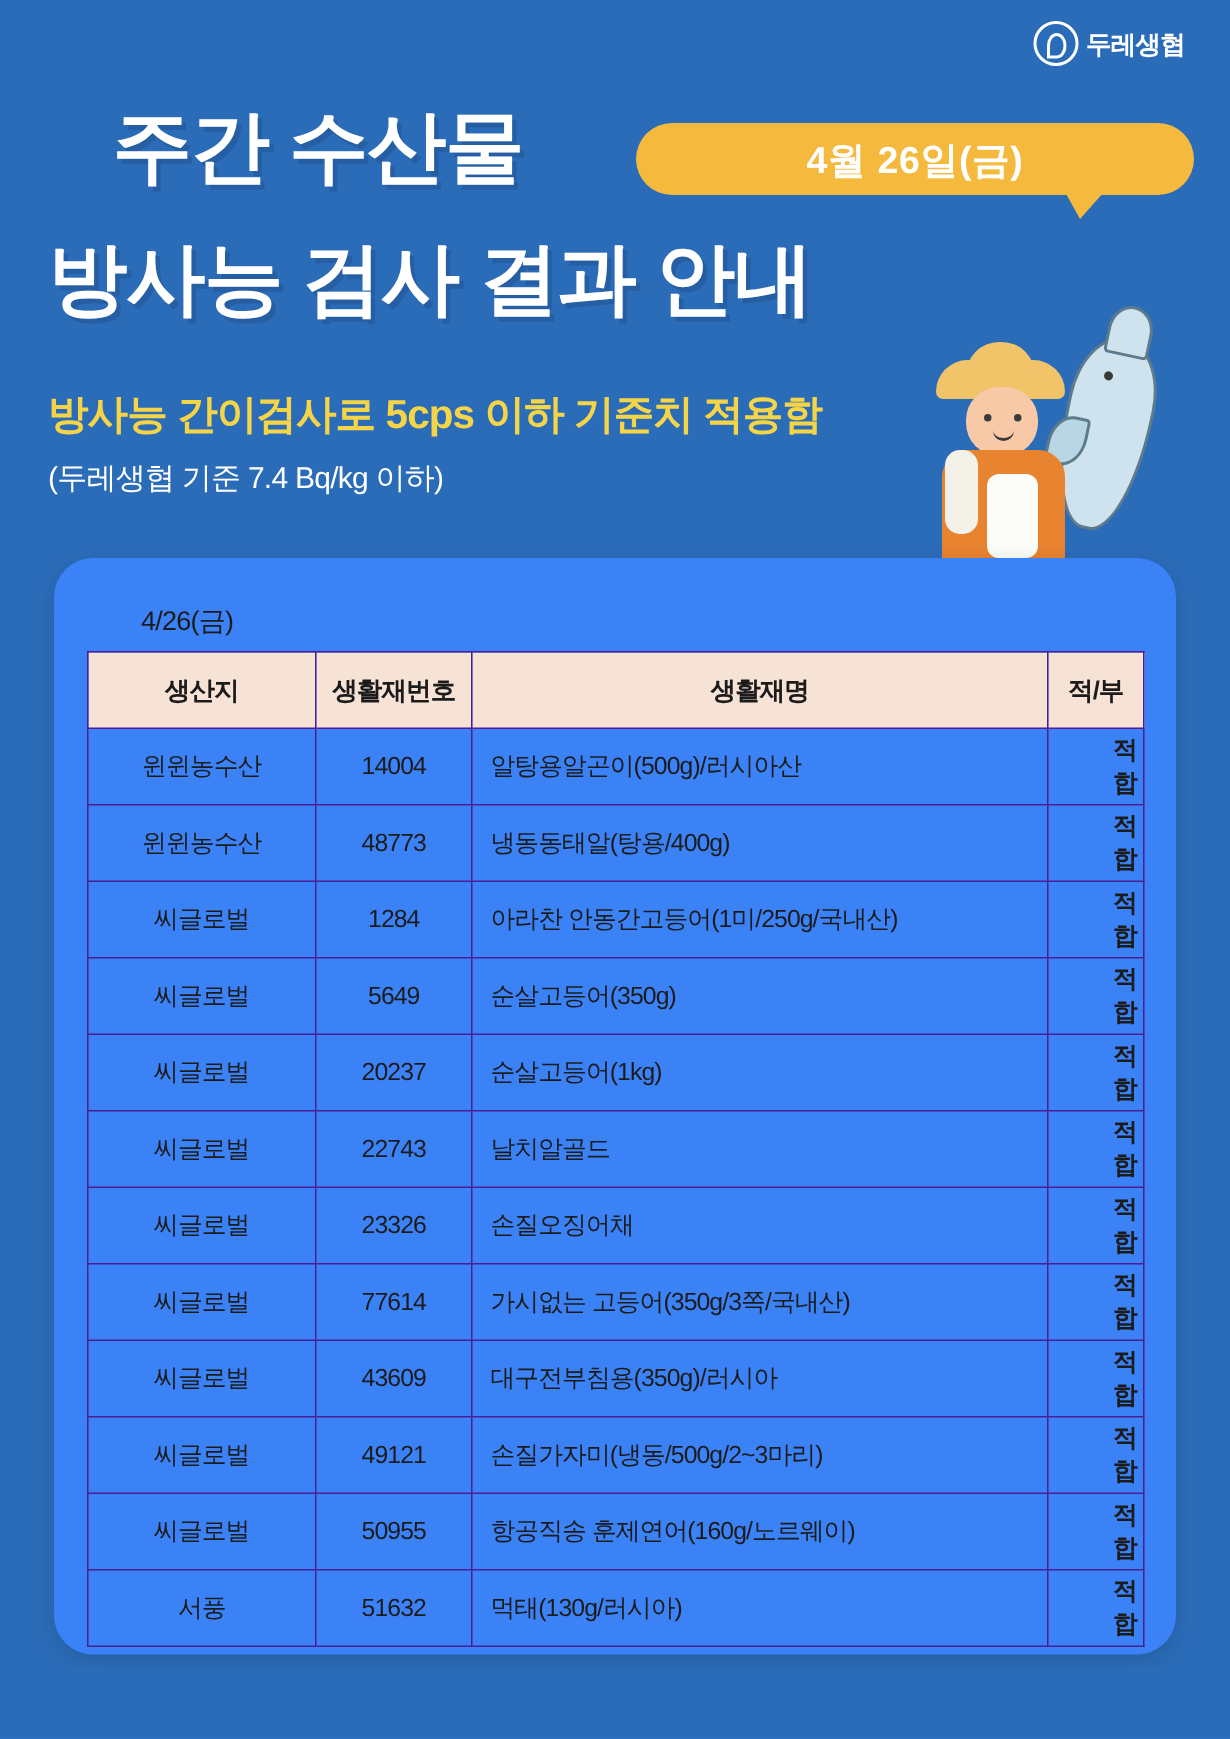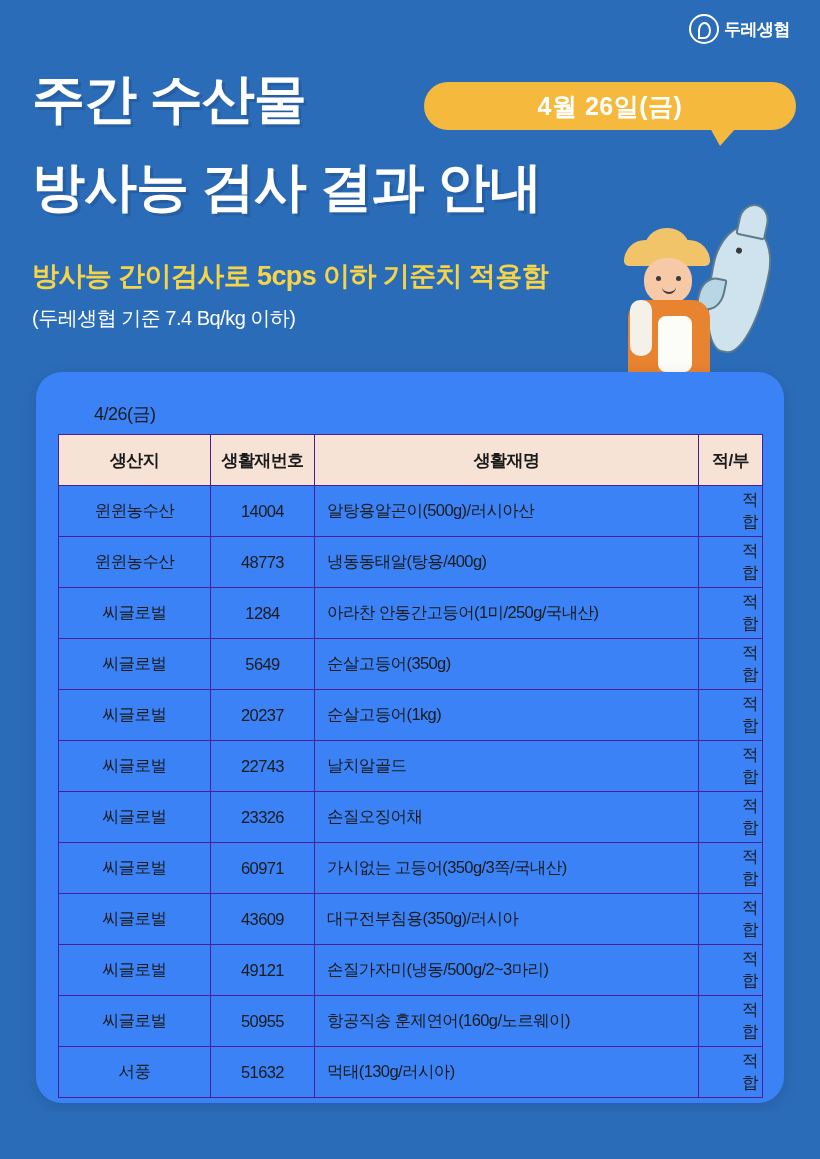--- a/index.html
+++ b/index.html
@@ -60,21 +60,21 @@
   .title-1, .title-2 {
     position: absolute;
     left: 32px;
     color: #ffffff;
     font-size: 53px;
     font-weight: bold;
     letter-spacing: -1px;
     line-height: 1;
     text-shadow: 3px 3px 0 rgba(0,0,0,0.12);
   }
-  .title-1 { top: 72px; }
+  .title-1 { top: 72px; margin-left: 43px; }
   .title-2 { top: 160px; }
 
   .date-bubble {
     position: absolute;
     left: 424px;
     top: 82px;
     width: 372px;
     height: 48px;
     background: #f5b93d;
     border-radius: 31px;
@@ -283,21 +283,21 @@
     font-size: 17px;
   }
   col.c-origin { width: 152px; }
   col.c-code   { width: 104px; }
   col.c-name   { width: 384px; }
   col.c-pass   { width: 64px; }
 
   td.origin { text-align: center; }
   td.code   { text-align: center; }
   td.name   { text-align: left; padding-left: 12px; }
-  td.pass   { text-align: center; font-weight: normal; padding-left: 40px; }
+  td.pass   { text-align: center; font-weight: bold; padding-left: 40px; }
 
   
   .bottom-strip {
     position: absolute;
     left: 0;
     bottom: 0;
     width: 820px;
     height: 47px;
     background: #2b6cb9;
   }
@@ -395,21 +395,21 @@
         <td class="pass">적합</td>
       </tr>
       <tr>
         <td class="origin">씨글로벌</td>
         <td class="code">23326</td>
         <td class="name">손질오징어채</td>
         <td class="pass">적합</td>
       </tr>
       <tr>
         <td class="origin">씨글로벌</td>
-        <td class="code">60971</td>
+        <td class="code">77614</td>
         <td class="name">가시없는 고등어(350g/3쪽/국내산)</td>
         <td class="pass">적합</td>
       </tr>
       <tr>
         <td class="origin">씨글로벌</td>
         <td class="code">43609</td>
         <td class="name">대구전부침용(350g)/러시아</td>
         <td class="pass">적합</td>
       </tr>
       <tr>

